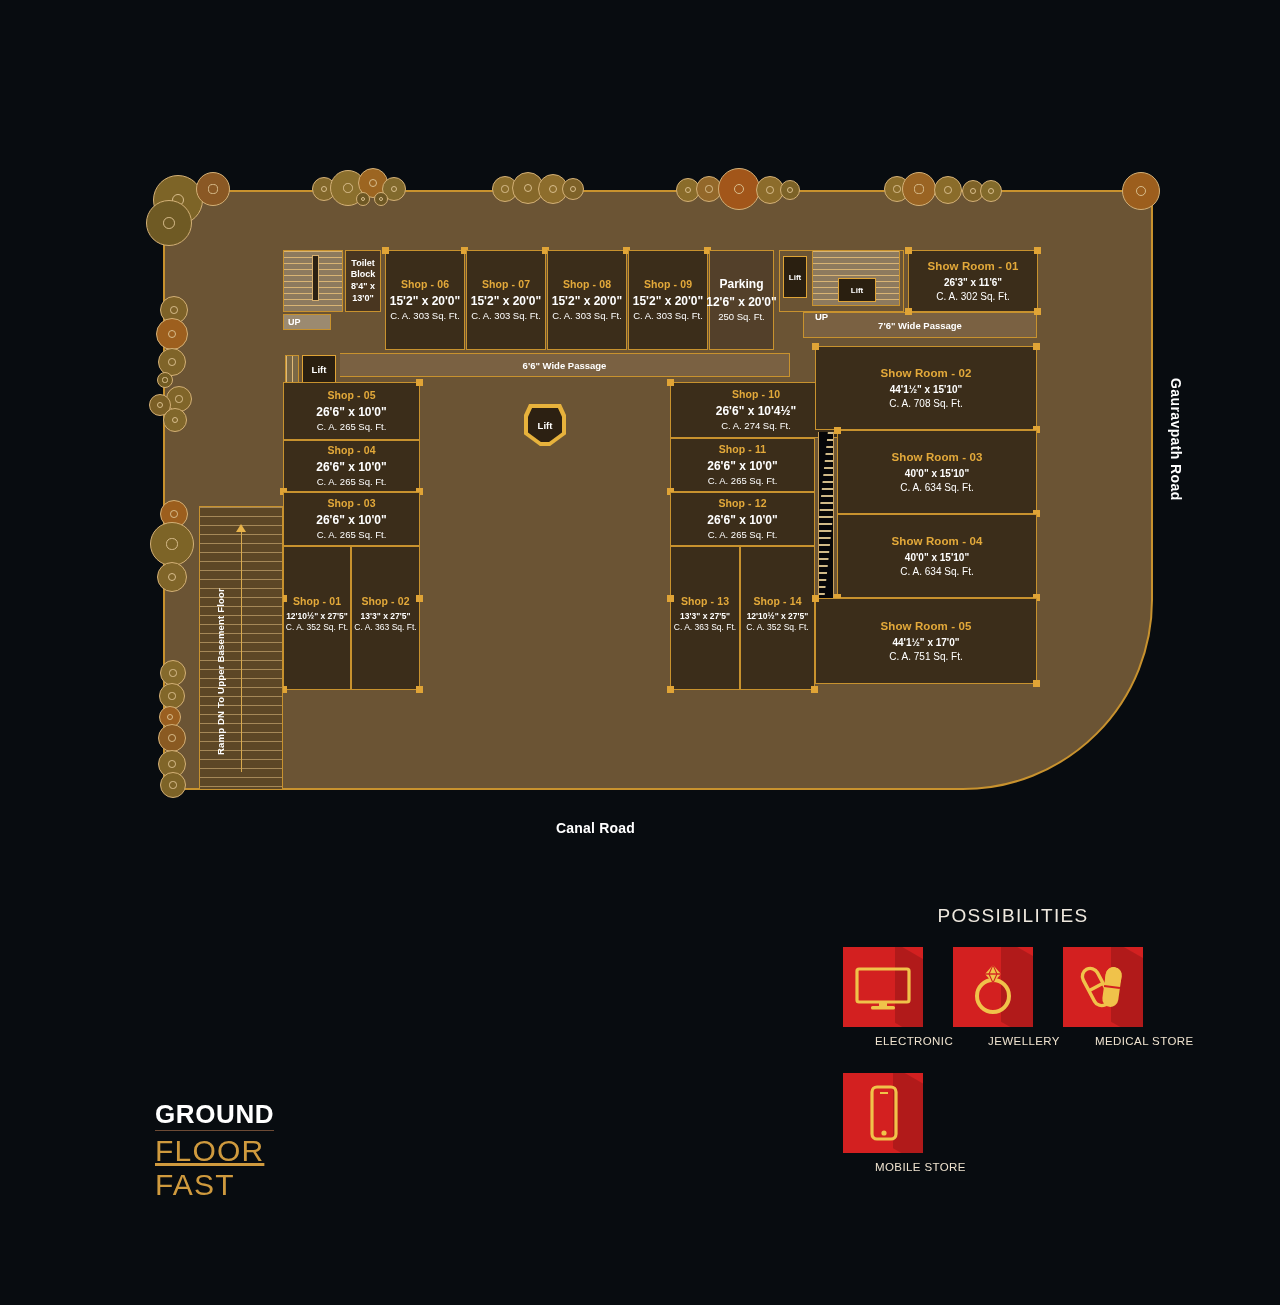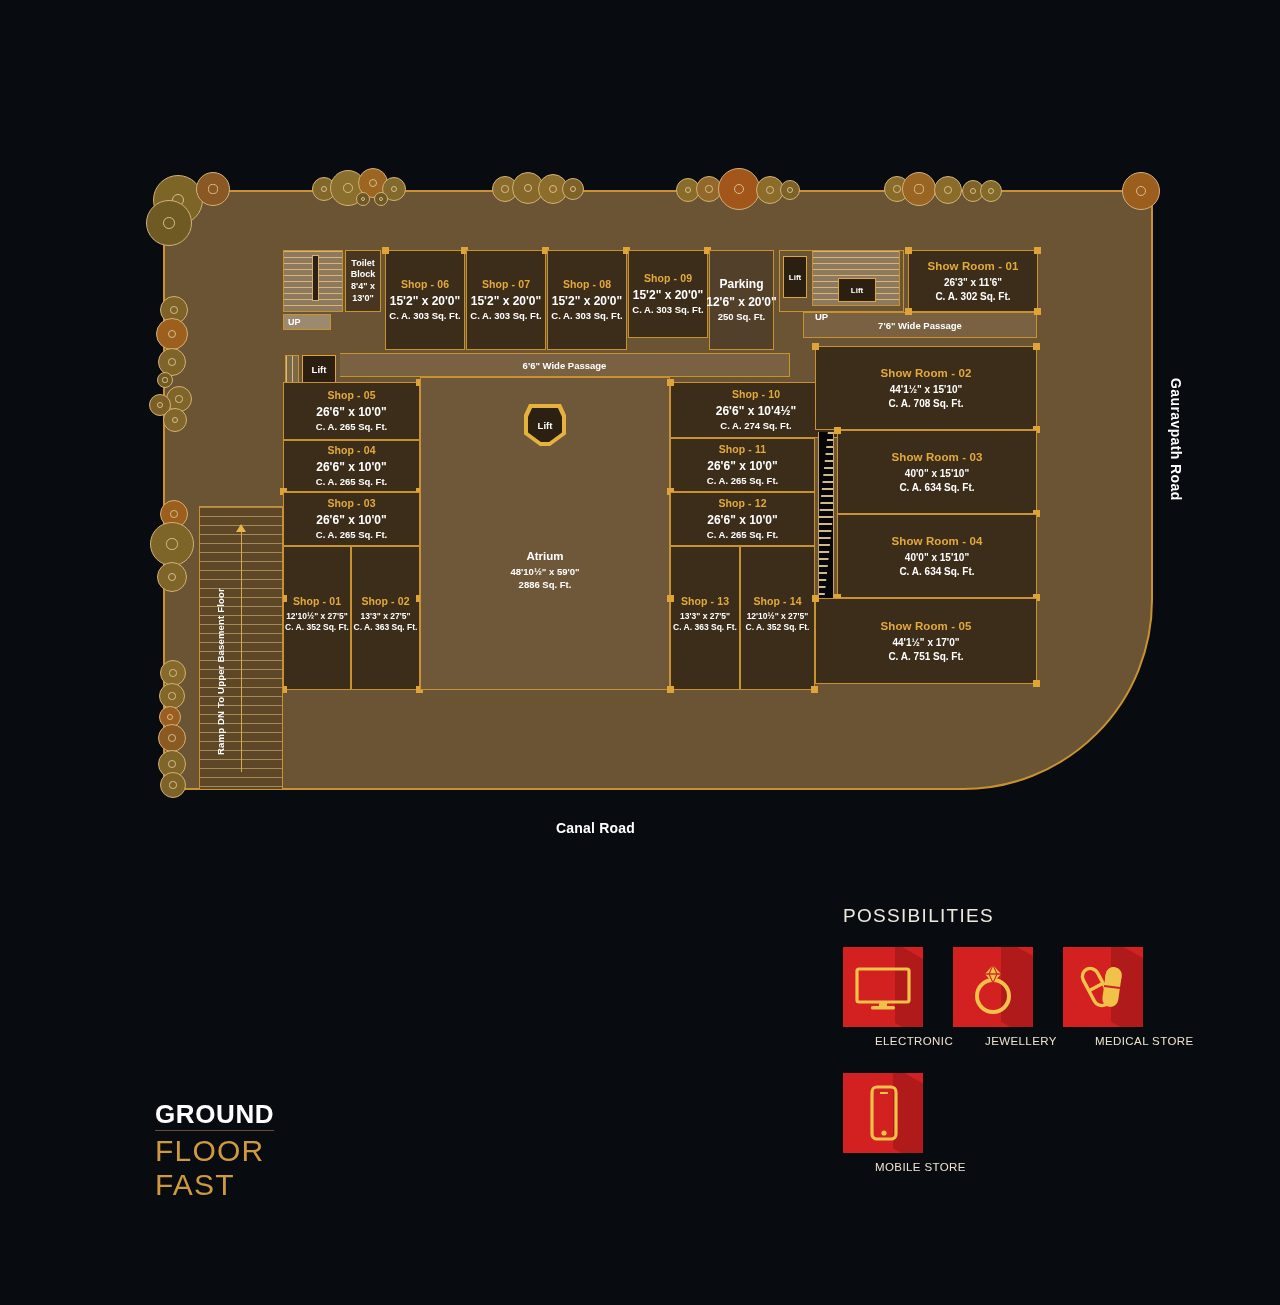--- a/index.html
+++ b/index.html
@@ -54,21 +54,21 @@
   .unit .u-name {
     color: #e3a93a;
     font-size: 10.5px;
     font-weight: bold;
     letter-spacing: .1px;
     margin-bottom: 2px;
     white-space: nowrap;
     text-align: center;
   }
   .unit .u-dim { font-size: 12px; font-weight: bold; white-space: nowrap; }
-  .unit .u-area { font-size: 9.5px; font-weight: bold; white-space: nowrap; }
+  .unit .u-area { font-size: 9.5px; font-weight: normal; white-space: nowrap; }
 
   .unit.sr .u-name { font-size: 11.5px; }
   .unit.sr .u-dim, .unit.sr .u-area { font-size: 10px; }
 
   
   .nub { position: absolute; width: 7px; height: 7px; background: #e0a436; }
 
   
   .slab {
     position: absolute;
@@ -239,24 +239,24 @@
   .tb-ground {
     color: #ffffff; font-size: 26px; font-weight: bold;
     letter-spacing: .6px; line-height: 1.08;
     border-bottom: 1px solid #6d4b35; padding-bottom: 2px;
     display: inline-block;
   }
   .tb-floor, .tb-plan {
     color: #cf9a3e; font-size: 30px; letter-spacing: 1.2px;
     line-height: 1.12; font-weight: normal;
   }
-  .tb-floor { margin-top: 3px; }
-
-  
-  .poss { position: absolute; left: 843px; top: 905px; width: 340px; }
+  .tb-floor { margin-top: 3px; text-decoration: underline; }
+
+  
+  .poss { position: absolute; left: 843px; top: 905px; width: 340px; text-align: center; }
   .poss-title {
     color: #efe9df; font-size: 19px; letter-spacing: 1.3px;
     margin-bottom: 20px;
   }
   .poss-grid {
     display: grid;
     grid-template-columns: repeat(3, 110px);
     row-gap: 26px;
   }
   .poss-cell { width: 110px; }
@@ -367,21 +367,21 @@
       <span class="u-dim">15'2" x 20'0"</span>
       <span class="u-area">C. A. 303 Sq. Ft.</span>
       <span class="nub" style="right:-4px;top:-4px;"></span>
     </div>
     <div class="unit" style="left:547px;top:250px;width:80px;height:100px;">
       <span class="u-name">Shop - 08</span>
       <span class="u-dim">15'2" x 20'0"</span>
       <span class="u-area">C. A. 303 Sq. Ft.</span>
       <span class="nub" style="right:-4px;top:-4px;"></span>
     </div>
-    <div class="unit" style="left:628px;top:250px;width:80px;height:88px;">
+    <div class="unit" style="left:628px;top:250px;width:80px;height:100px;">
       <span class="u-name">Shop - 09</span>
       <span class="u-dim">15'2" x 20'0"</span>
       <span class="u-area">C. A. 303 Sq. Ft.</span>
       <span class="nub" style="right:-4px;top:-4px;"></span>
     </div>
 
     <div class="unit" style="left:709px;top:250px;width:65px;height:100px;background:#53402a;">
       <span class="u-dim" style="margin-bottom:2px;">Parking</span>
       <span class="u-dim">12'6" x 20'0"</span>
       <span class="u-area">250 Sq. Ft.</span>
@@ -440,27 +440,20 @@
       <span class="nub" style="left:-4px;bottom:-4px;"></span>
     </div>
     <div class="unit" style="left:351px;top:546px;width:69px;height:144px;justify-content:flex-start;padding-top:48px;">
       <span class="u-name">Shop - 02</span>
       <span class="u-dim" style="font-size:8.5px;">13'3" x 27'5"</span>
       <span class="u-area" style="font-size:8.5px;">C. A. 363 Sq. Ft.</span>
       <span class="nub" style="right:-4px;top:48px;"></span>
       <span class="nub" style="right:-4px;bottom:-4px;"></span>
     </div>
 
-    <div class="atrium" style="left:420px;top:377px;width:250px;height:313px;">
-      <div class="atrium-label" style="top:170px;">
-        <div class="a-title">Atrium</div>
-        <div class="a-dim">48'10½" x 59'0"</div>
-        <div class="a-area">2886 Sq. Ft.</div>
-      </div>
-    </div>
 
     <div class="lift-oct" style="left:524px;top:404px;width:42px;height:42px;">
       <div class="inner">
         <span>Lift</span>
       </div>
     </div>
 
     <div class="unit" style="left:670px;top:382px;width:172px;height:56px;">
       <span class="u-name">Shop - 10</span>
       <span class="u-dim">26'6" x 10'4½"</span>

